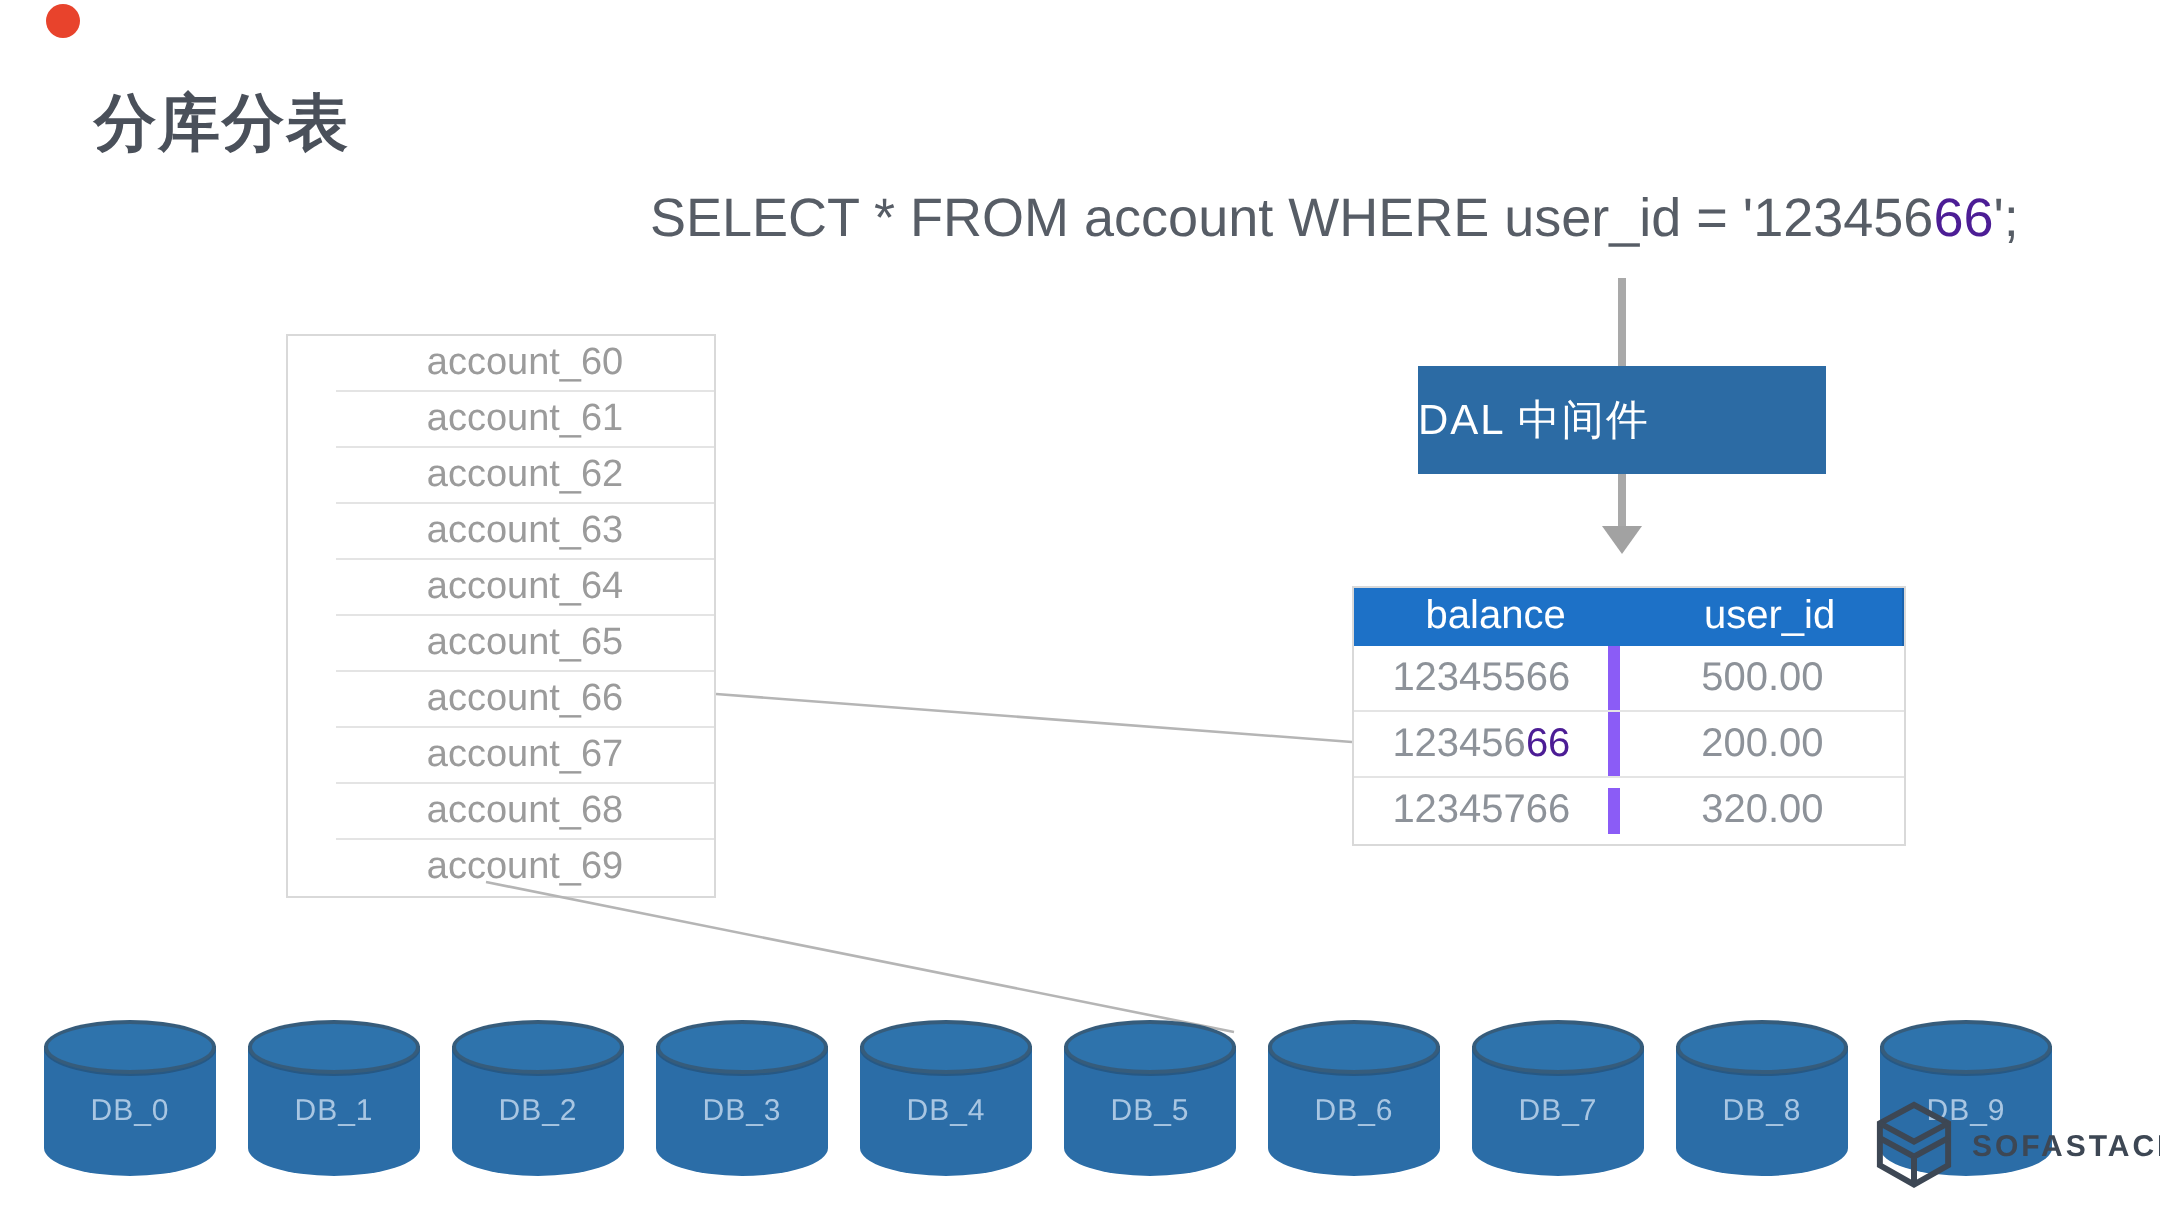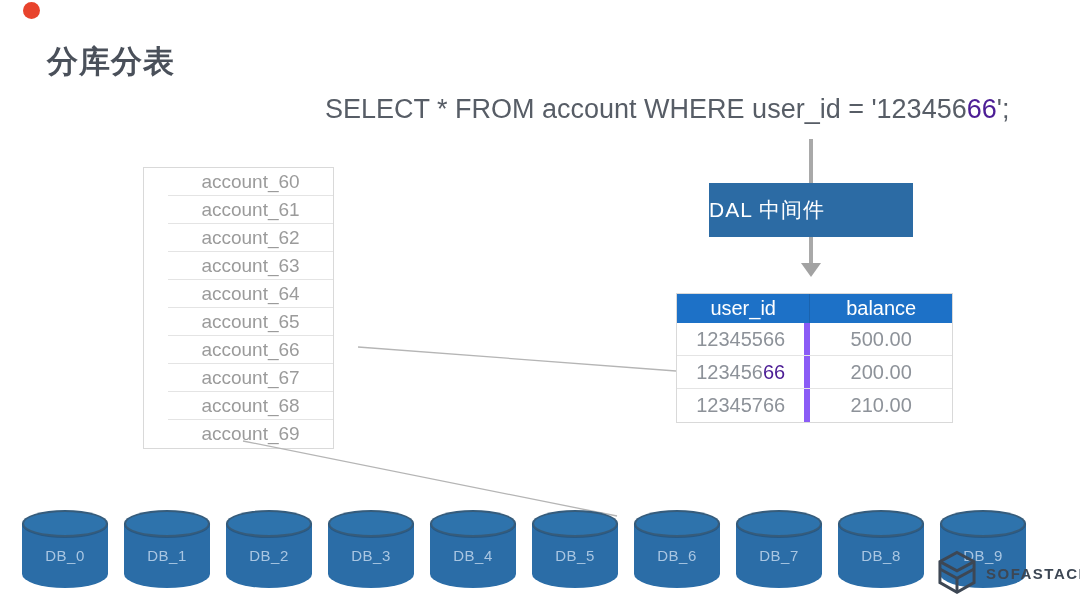--- a/index.html
+++ b/index.html
@@ -27,21 +27,21 @@
 
   
   .sql-line {
     position: absolute; left: 325px; top: 94px;
     font-size: 27px; color: #575d66; white-space: nowrap;
   }
   .sql-line .red, .red-text { color: #4c1d95; }
 
   
   .acct-table {
-    position: absolute; left: 143px; top: 167px; width: 191px;
+    position: absolute; left: 143px; top: 167px; width: 215px;
     border: 1px solid #d9d9d9; background: #ffffff; padding-left: 24px;
   }
   .acct-row {
     height: 28px; line-height: 27px; text-align: center;
     font-size: 19px; color: #9b9b9b;
     border-bottom: 1px solid #e4e4e4;
   }
   .acct-row:last-child { border-bottom: none; }
 
   
@@ -75,21 +75,21 @@
     display: flex; height: 29px; background: #1d71c7; color: #ffffff;
     font-size: 20px;
   }
   .res-header .cell { display: flex; align-items: center; justify-content: center; }
   .res-header .cell-id { width: 48.5%; border-right: 1px solid #1a63ae; }
   .res-header .cell-bal { width: 51.5%; }
   .res-row {
     display: flex; height: 33px; font-size: 20px; color: #8d9299;
     border-bottom: 1px solid #e4e4e4;
   }
-  .res-row:last-child { border-bottom: none; }
+  .res-row:last-child { border-bottom: none; align-items: center; }
   .res-row .cell { display: flex; align-items: center; justify-content: center; }
   .res-row .cell-id { width: 48.5%; border-right: 6px solid #8b5cf6; }
   .res-row .cell-bal { width: 51.5%; }
 
   
   .overlay { position: absolute; left: 0; top: 0; pointer-events: none; }
 
   
   .db-row {
     position: absolute; left: 22px; top: 510px; width: 900px;
@@ -153,43 +153,43 @@
 
   <div class="flow-line seg1"></div>
   <div class="dal-box">
     <span>DAL 中间件</span>
   </div>
   <div class="flow-line seg2"></div>
   <div class="arrow-head"></div>
 
   <div class="res-table">
     <div class="res-header">
+      <div class="cell cell-bal">balance</div>
       <div class="cell cell-id">user_id</div>
-      <div class="cell cell-bal">balance</div>
     </div>
     <div class="res-row">
       <div class="cell cell-id">
           <span>12345566</span>
           <span class="red-text"></span>
         </div>
       <div class="cell cell-bal">500.00</div>
     </div>
     <div class="res-row">
       <div class="cell cell-id">
           <span>123456</span>
           <span class="red-text">66</span>
         </div>
       <div class="cell cell-bal">200.00</div>
     </div>
     <div class="res-row">
       <div class="cell cell-id">
           <span>12345766</span>
           <span class="red-text"></span>
         </div>
-      <div class="cell cell-bal">210.00</div>
+      <div class="cell cell-bal">320.00</div>
     </div>
   </div>
 
   <svg class="overlay" width="1080" height="608">
     <line x1="358" y1="347" x2="676" y2="371" stroke="#b5b5b5" stroke-width="1.3"></line>
     <line x1="243" y1="441" x2="617" y2="516" stroke="#b5b5b5" stroke-width="1.3"></line>
   </svg>
 
   <div class="db-row">
     <div class="db">

